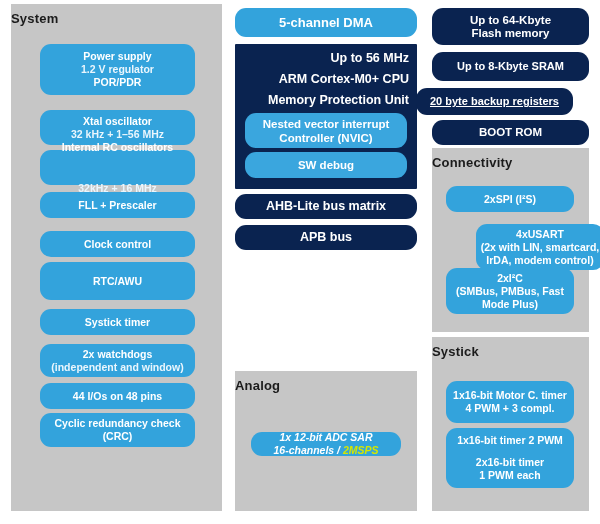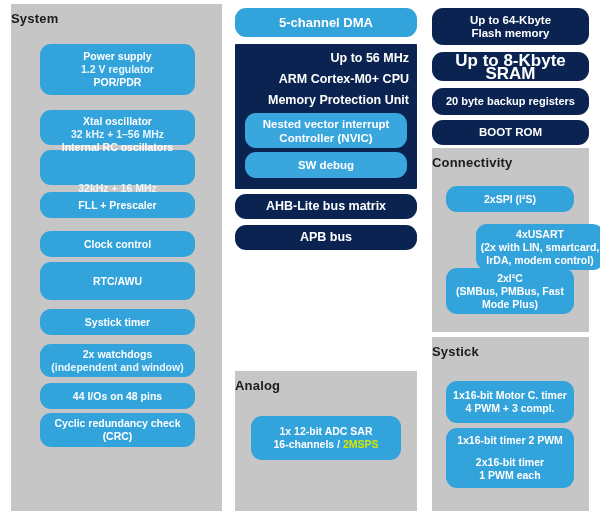--- a/index.html
+++ b/index.html
@@ -160,37 +160,37 @@
   </div>
 
   <div class="blk navy" style="left:235px; top:225px; width:182px; height:25px; font-size:12.5px;">
     <span class="stack-line">APB bus</span>
   </div>
 
   <div class="panel" style="left:235px; top:371px; width:182px; height:140px;">
     <div class="panel-title">Analog</div>
   </div>
 
-  <div class="blk blue" style="left:251px; top:416px; width:150px; height:44px;">
+  <div class="blk blue" style="left:251px; top:432px; width:150px; height:24px;font-style:italic;">
     <span class="stack-line">1x 12-bit ADC SAR</span>
     <span class="stack-line">
       <span>16-channels / </span><span class="hl">2MSPS</span>
     </span>
   </div>
 
   <div class="blk navy" style="left:432px; top:8px; width:157px; height:37px; font-size:11.5px;">
     <span class="stack-line">Up to 64-Kbyte</span>
     <span class="stack-line">Flash memory</span>
   </div>
 
-  <div class="blk navy" style="left:432px; top:52px; width:157px; height:29px; font-size:17px;">
+  <div class="blk navy" style="left:432px; top:52px; width:157px; height:29px; font-size:11px;">
     <span class="stack-line">Up to 8-Kbyte SRAM</span>
   </div>
 
-  <div class="blk navy" style="left:432px; top:88px; width:157px; height:27px; font-size:11px;">
+  <div class="blk navy" style="left:416px; top:88px; width:157px; height:27px; font-size:11px;text-decoration:underline;">
     <span class="stack-line">20 byte backup registers</span>
   </div>
 
   <div class="blk navy" style="left:432px; top:120px; width:157px; height:25px; font-size:11.5px;">
     <span class="stack-line">BOOT ROM</span>
   </div>
 
   <div class="panel" style="left:432px; top:148px; width:157px; height:184px;">
     <div class="panel-title">Connectivity</div>
   </div>

